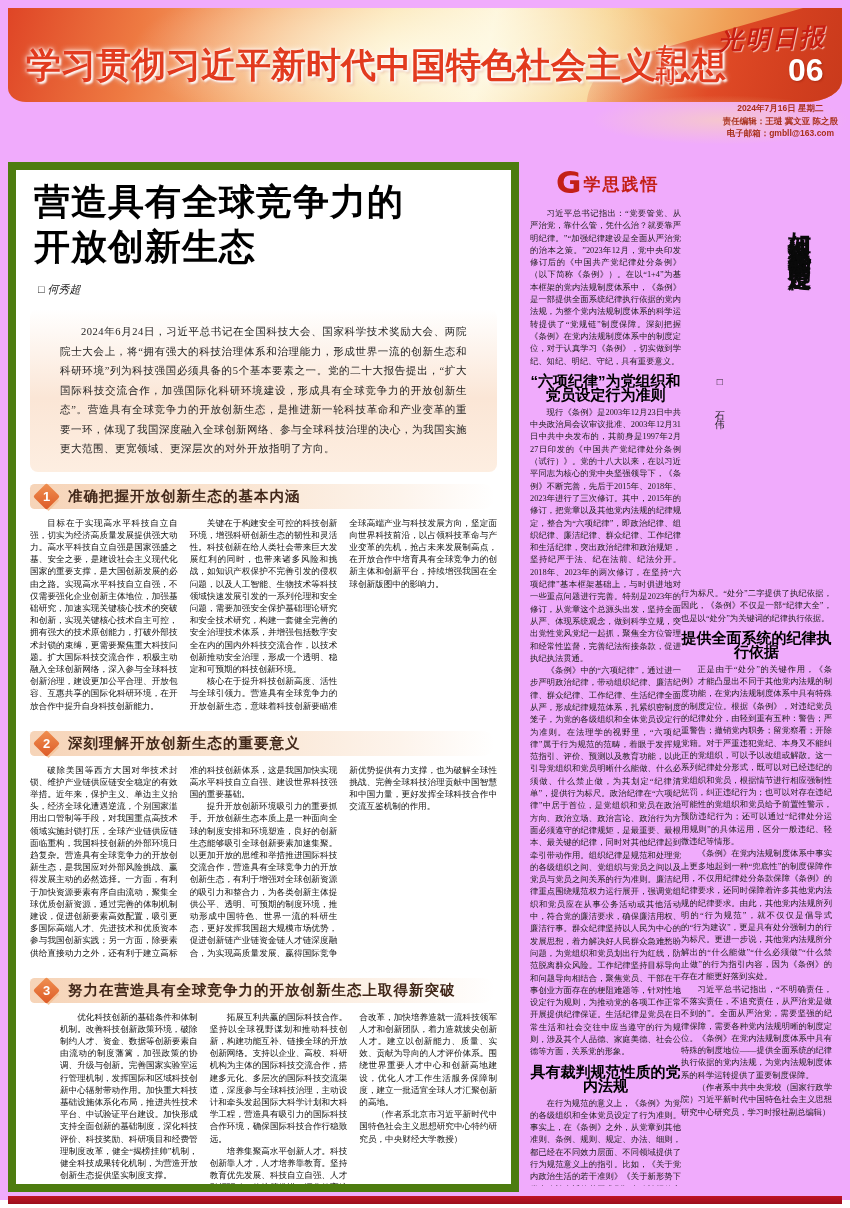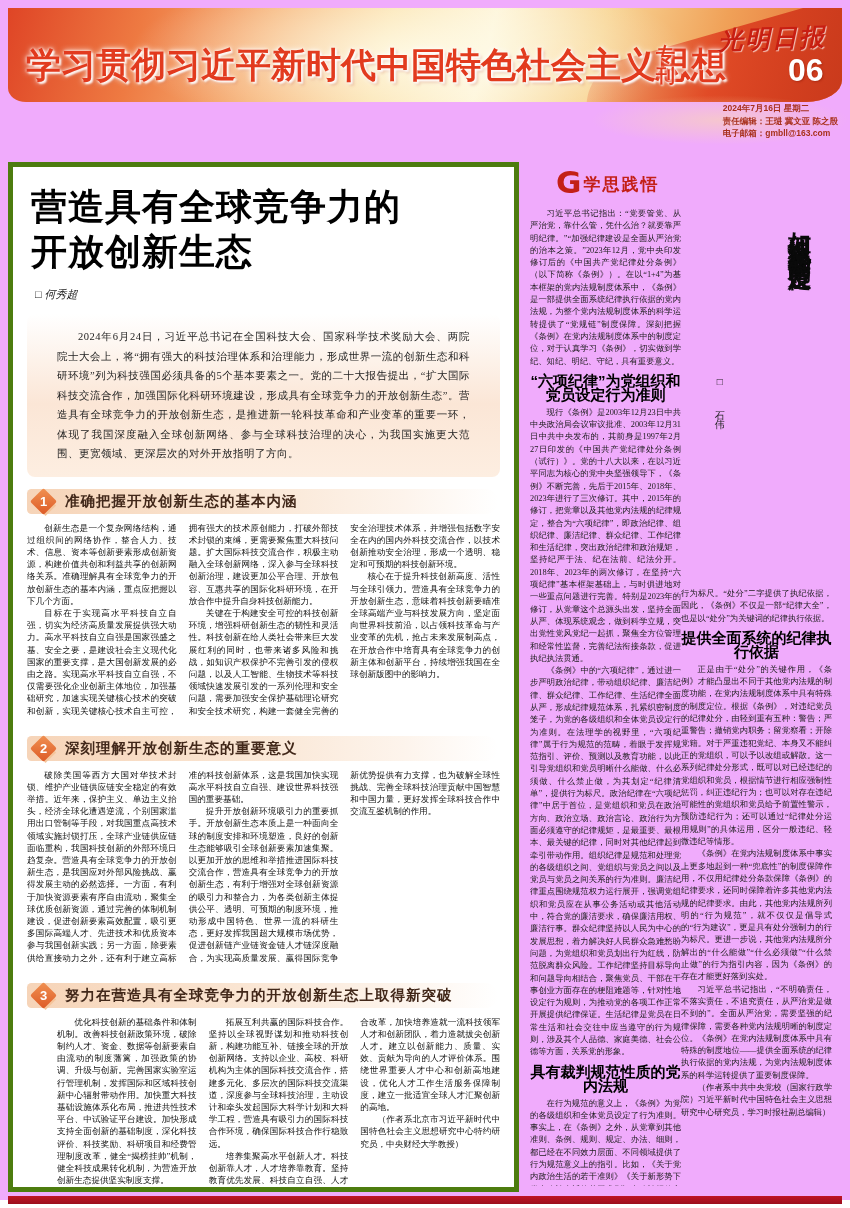--- a/index.html
+++ b/index.html
@@ -20,29 +20,29 @@
     font-size:35px; font-weight:900; letter-spacing:0; color:#e23a1e; white-space:nowrap;
     text-shadow:0 0 3px #fff,0 0 6px #fff,2px 2px 2px rgba(255,255,255,.9),3px 3px 3px rgba(190,60,20,.35); }
   .supplement { position:absolute; left:648px; top:36px; width:22px; font-family:"Liberation Sans",sans-serif;
     font-size:19px; line-height:21px; font-weight:900; color:#e23a1e; word-break:break-all;
     text-shadow:0 0 3px #fff,1px 1px 2px rgba(255,255,255,.9); }
   .page-number { position:absolute; left:780px; top:44px; font-family:"Liberation Sans",sans-serif;
     font-size:32px; font-weight:700; color:#fff; text-shadow:1px 1px 2px rgba(150,30,10,.6); }
   .logo { position:absolute; right:16px; top:14px; font-size:25px; font-weight:900; color:#c81e12;
     font-style:italic; letter-spacing:2px; transform:rotate(-2deg);
     text-shadow:1px 1px 1px rgba(255,255,255,.7); }
-  .date-block { position:absolute; right:12px; top:102px; text-align:left;
+  .date-block { position:absolute; right:12px; top:102px; text-align:center;
     font-family:"Liberation Sans",sans-serif; font-size:8.5px; line-height:12.5px;
     font-weight:700; color:#a8301c; }
   .date-glow { position:absolute; right:0; top:95px; width:260px; height:50px;
     background:radial-gradient(ellipse at center, rgba(250,220,170,.55), rgba(255,255,255,0) 70%); }
 
   
   .article-box { position:absolute; left:8px; top:162px; width:511px; height:1030px;
-    border:5px solid #4d7c0f; padding:8px 12px; overflow:hidden; background:#fff; }
+    border:8px solid #4d7c0f; padding:0 12px; overflow:hidden; background:#fff; }
   .article-title { margin:10px 0 0 6px; font-size:36px; line-height:45px; font-weight:900;
     color:#000; letter-spacing:1px; }
   .article-byline { margin:12px 0 0 10px; font-size:11px; color:#222; font-style:italic; }
   .lead { margin:12px 2px 0; background:linear-gradient(180deg,#ffffff 0%,#fbe6d6 55%,#fdeee1 100%);
     border-radius:8px; padding:13px 30px; font-size:10.5px; line-height:19.5px;
     text-align:justify; text-indent:2em; color:#222; letter-spacing:.5px; }
   .section-header { position:relative; margin:12px 4px 8px 2px; height:25px;
     background:linear-gradient(90deg,#f6d4b8 0%,#fae5d2 45%,#fdf4ec 80%,rgba(255,255,255,0) 100%);
     border-radius:5px 14px 14px 5px; }
   .badge-wrap { position:absolute; left:6px; top:2px; width:22px; height:22px; }
@@ -114,21 +114,20 @@
     <div>
       <div class="section-header">
         <div class="badge-wrap">
           <div class="badge">
               <span>1</span>
             </div>
         </div>
         <div class="section-title">准确把握开放创新生态的基本内涵</div>
       </div>
       <div class="section-body body-1">
-          <p>创新生态是一个复杂网络结构，通过组织间的网络协作，整合人力、技术、信息、资本等创新要素形成创新资源，构建价值共创和利益共享的创新网络关系。准确理解具有全球竞争力的开放创新生态的基本内涵，重点应把握以下几个方面。</p>
           <p>目标在于实现高水平科技自立自强，切实为经济高质量发展提供强大动力。高水平科技自立自强是国家强盛之基、安全之要，是建设社会主义现代化国家的重要支撑，是大国创新发展的必由之路。实现高水平科技自立自强，不仅需要强化企业创新主体地位，加强基础研究，加速实现关键核心技术的突破和创新，实现关键核心技术自主可控，拥有强大的技术原创能力，打破外部技术封锁的束缚，更需要聚焦重大科技问题。扩大国际科技交流合作，积极主动融入全球创新网络，深入参与全球科技创新治理，建设更加公平合理、开放包容、互惠共享的国际化科研环境，在开放合作中提升自身科技创新能力。</p>
           <p>关键在于构建安全可控的科技创新环境，增强科研创新生态的韧性和灵活性。科技创新在给人类社会带来巨大发展红利的同时，也带来诸多风险和挑战，如知识产权保护不完善引发的侵权问题，以及人工智能、生物技术等科技领域快速发展引发的一系列伦理和安全问题，需要加强安全保护基础理论研究和安全技术研究，构建一套健全完善的安全治理技术体系，并增强包括数字安全在内的国内外科技交流合作，以技术创新推动安全治理，形成一个透明、稳定和可预期的科技创新环境。</p>
           <p>核心在于提升科技创新高度、活性与全球引领力。营造具有全球竞争力的开放创新生态，意味着科技创新要瞄准全球高端产业与科技发展方向，坚定面向世界科技前沿，以占领科技革命与产业变革的先机，抢占未来发展制高点，在开放合作中培育具有全球竞争力的创新主体和创新平台，持续增强我国在全球创新版图中的影响力。</p>
         </div>
     </div>
 
     <div>
       <div class="section-header">
         <div class="badge-wrap">
           <div class="badge">

